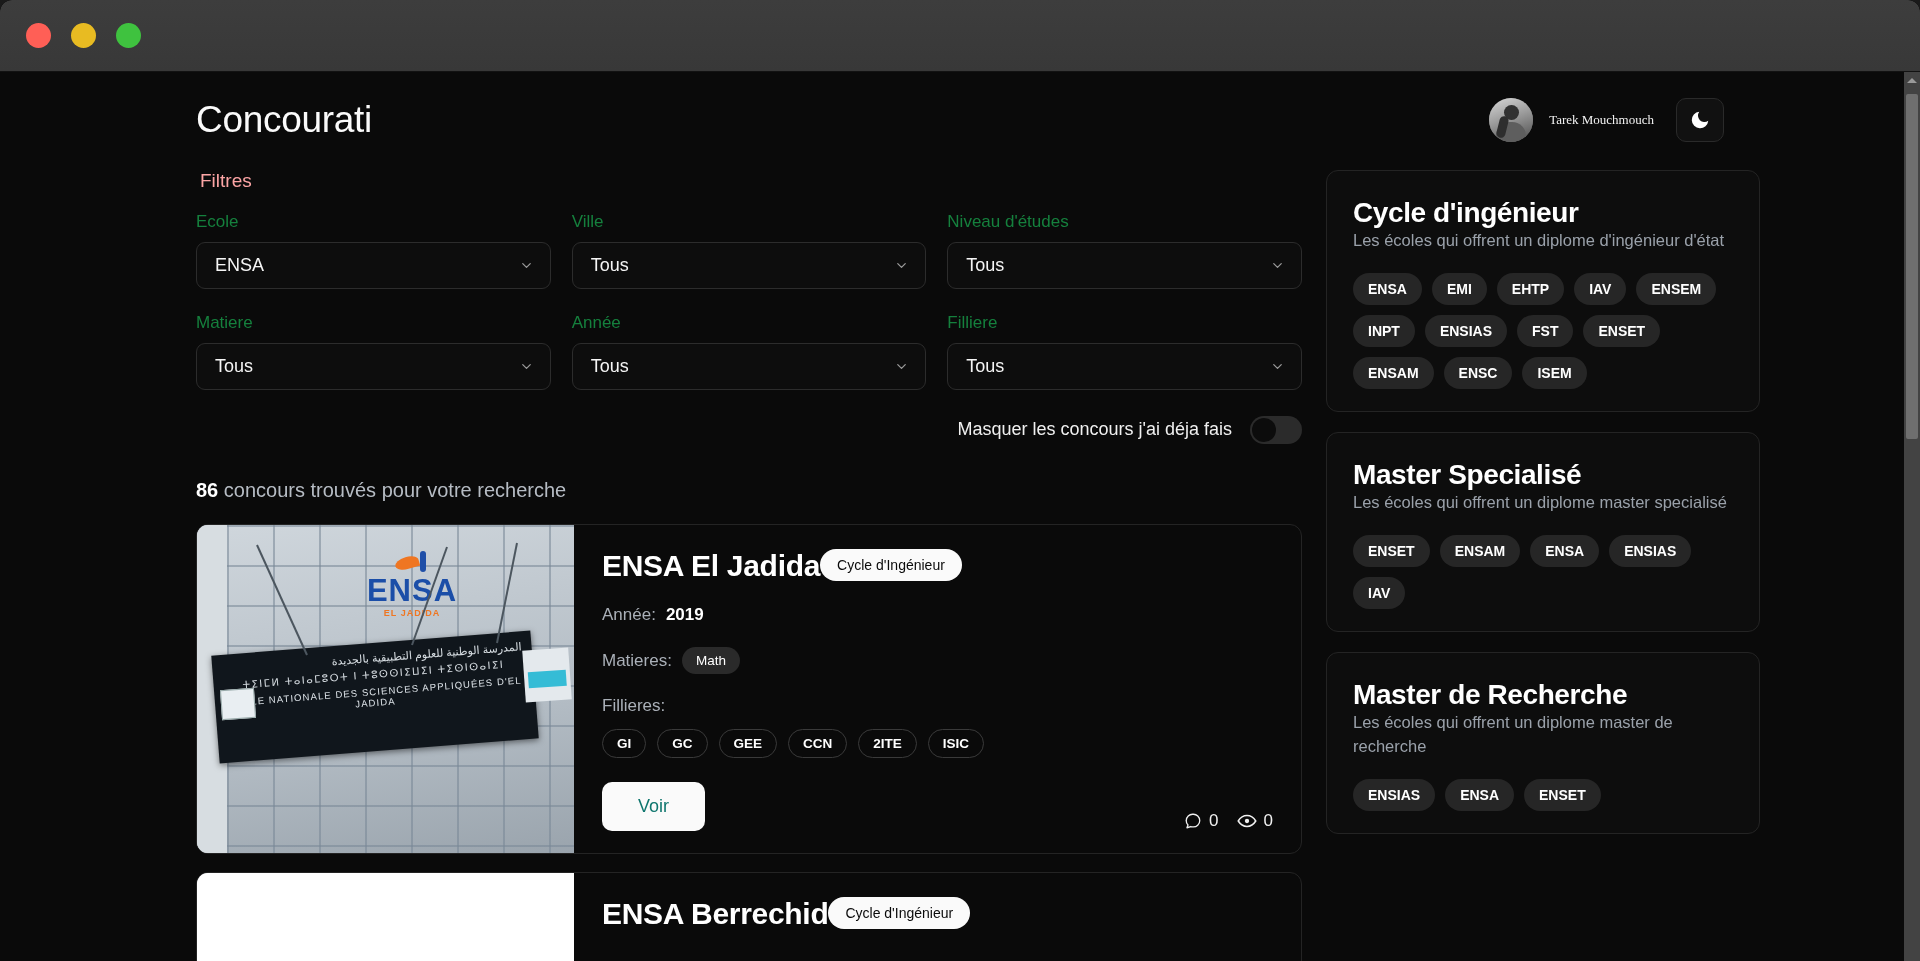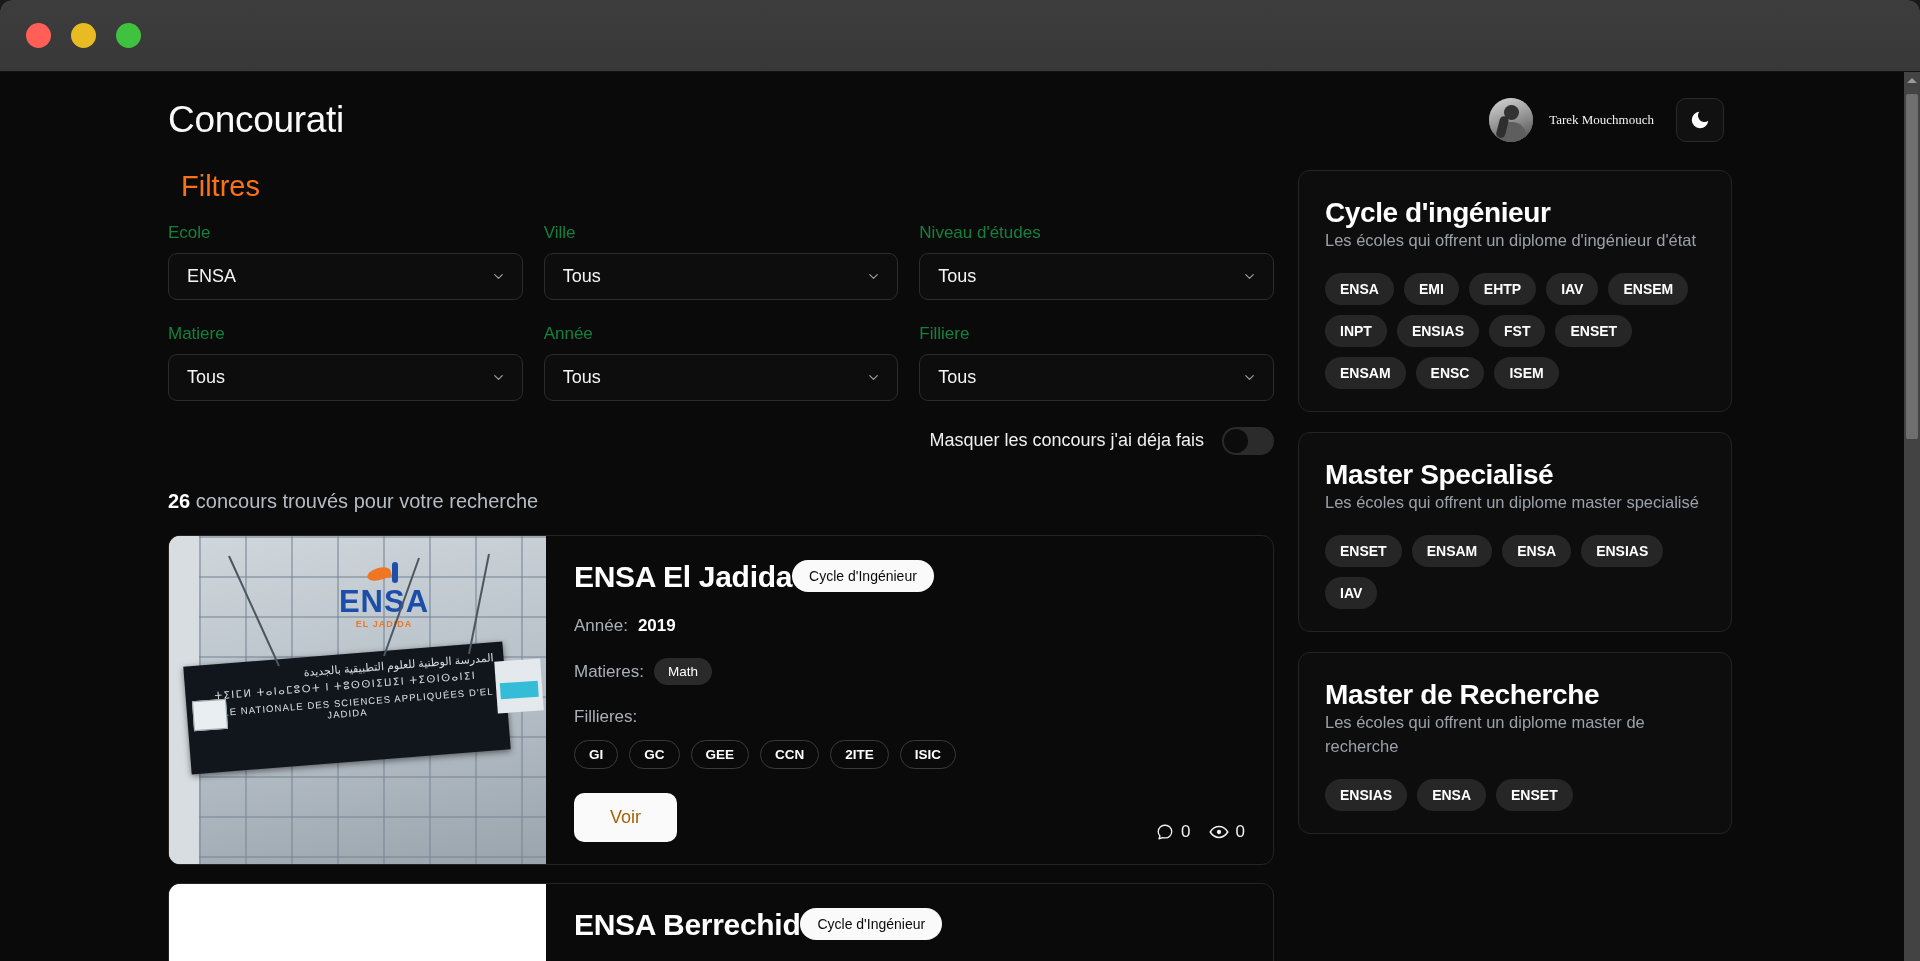--- a/index.html
+++ b/index.html
@@ -29,20 +29,21 @@
   .light { width: 25px; height: 25px; border-radius: 50%; }
   .light.red    { background: #ff5f56; }
   .light.yellow { background: #e8bb22; }
   .light.green  { background: #3fc23f; }
 
   
   .viewport {
     position: absolute; top: 72px; left: 0; right: 0; bottom: 0;
     background: #0a0a0a;
     overflow: hidden;
+    padding-left: 28px;
   }
   .page { position: relative; padding: 0 0 0 0; }
 
   
   .app-header {
     display: flex; align-items: center; justify-content: space-between;
     padding: 26px 196px 0 168px;
   }
   .brand {
     font-size: 37px; font-weight: 400; color: #fafafa;
@@ -82,21 +83,21 @@
     display: flex; align-items: center; justify-content: center;
     cursor: pointer;
   }
 
   
   .columns { display: flex; align-items: flex-start; padding: 0 196px 0 168px; gap: 24px; }
   .col-main { width: 1106px; flex: 0 0 1106px; }
   .col-side { width: 434px; flex: 0 0 434px; margin-top: 28px; }
 
   
-  .filtres-title { font-size: 29px; color: #f97316; margin: 28px 13px 20px; font-weight: 400;}
+  .filtres-title { font-size: 19px; color: #fca5a5; margin: 28px 4px 20px; font-weight: 400;}
   .filter-grid {
     display: grid; grid-template-columns: repeat(3, 1fr);
     column-gap: 21px; row-gap: 0;
   }
   .filter-label {
     font-size: 17px; color: #15803d; margin-bottom: 10px; display:block;
   }
   .filter-field {
     height: 47px; border: 1px solid #2c2c2c; border-radius: 9px;
     background: #0d0d0d; display: flex; align-items: center;
@@ -192,21 +193,21 @@
     border-radius: 999px; padding: 6px 14px; display:inline-block; cursor:pointer;
   }
   .fill-label { font-size: 17px; color: #aab0b8; margin-top: 22px; }
   .pill-row { display: flex; flex-wrap: wrap; gap: 11px; margin-top: 13px; }
   .pill-outline {
     border: 1px solid #3a3a3a; color: #ffffff; font-size: 13.5px; font-weight: 700;
     border-radius: 999px; padding: 6px 14px; background:transparent; cursor:pointer;
   }
   .card-footer { display:flex; align-items:flex-end; justify-content:space-between; margin-top: 24px; }
   .btn-voir {
-    background: #fafafa; color: #a16207; font-size: 18px;
+    background: #fafafa; color: #0f766e; font-size: 18px;
     border: none; border-radius: 10px; padding: 14px 36px; cursor: pointer;
     font-family:"Liberation Sans", sans-serif;
   }
   .stats { display: flex; align-items: center; gap: 18px; color: #f0f0f0; font-size: 17px; }
   .stat { display: flex; align-items: center; gap: 7px; }
 
   
   .panel {
     border: 1px solid #242424; border-radius: 12px; background: #0d0d0d;
     padding: 26px 26px 22px; margin-bottom: 20px;
@@ -340,21 +341,21 @@
 
             <div class="toggle-row">
               <span class="toggle-label">Masquer les concours j'ai déja fais</span>
               <div class="switch">
                 <div class="knob"></div>
               </div>
             </div>
           </div>
 
           <div class="results-count">
-            <b>26</b><span> concours trouvés pour votre recherche</span>
+            <b>86</b><span> concours trouvés pour votre recherche</span>
           </div>
 
           <div class="card">
             <div class="card-thumb">
               <div class="photo-jadida">
                 <div class="pj-sky"></div>
                 <div class="pj-wall"></div>
                 <div class="pj-logo">
                   <div class="pj-swoosh"></div>
                   <div class="pj-ensa">ENSA</div>

